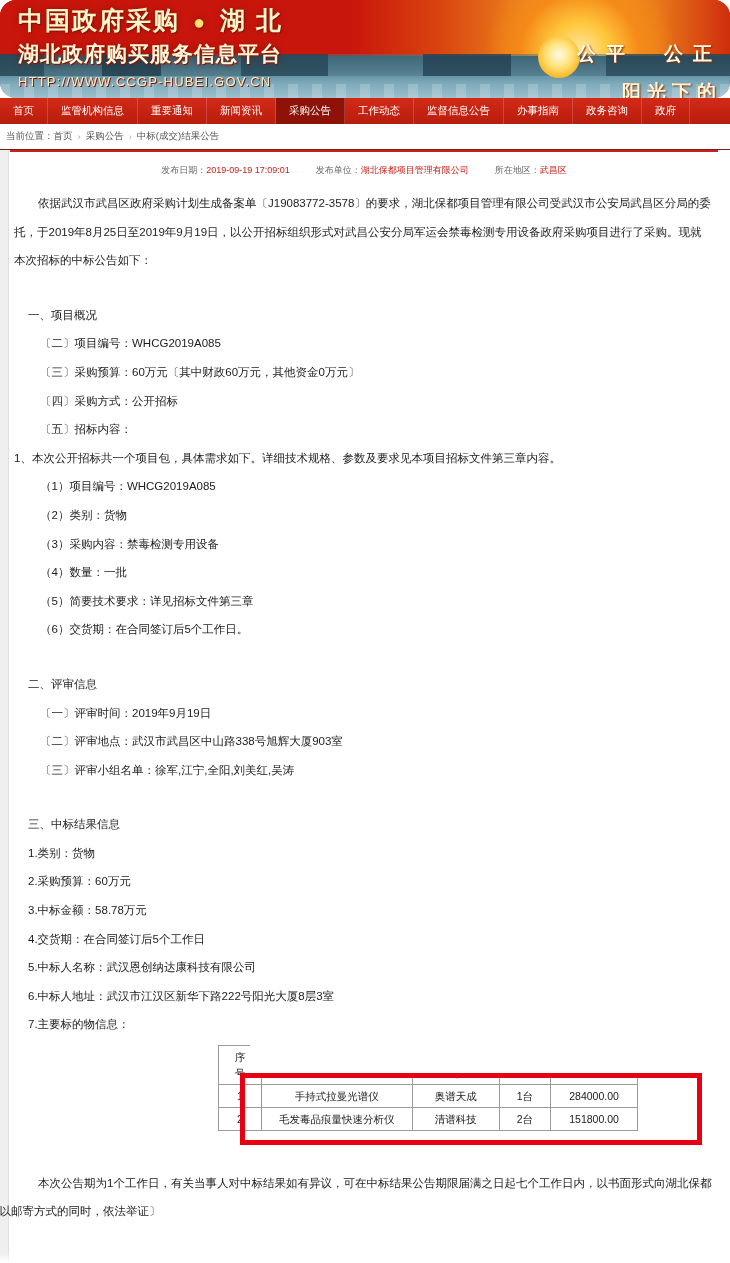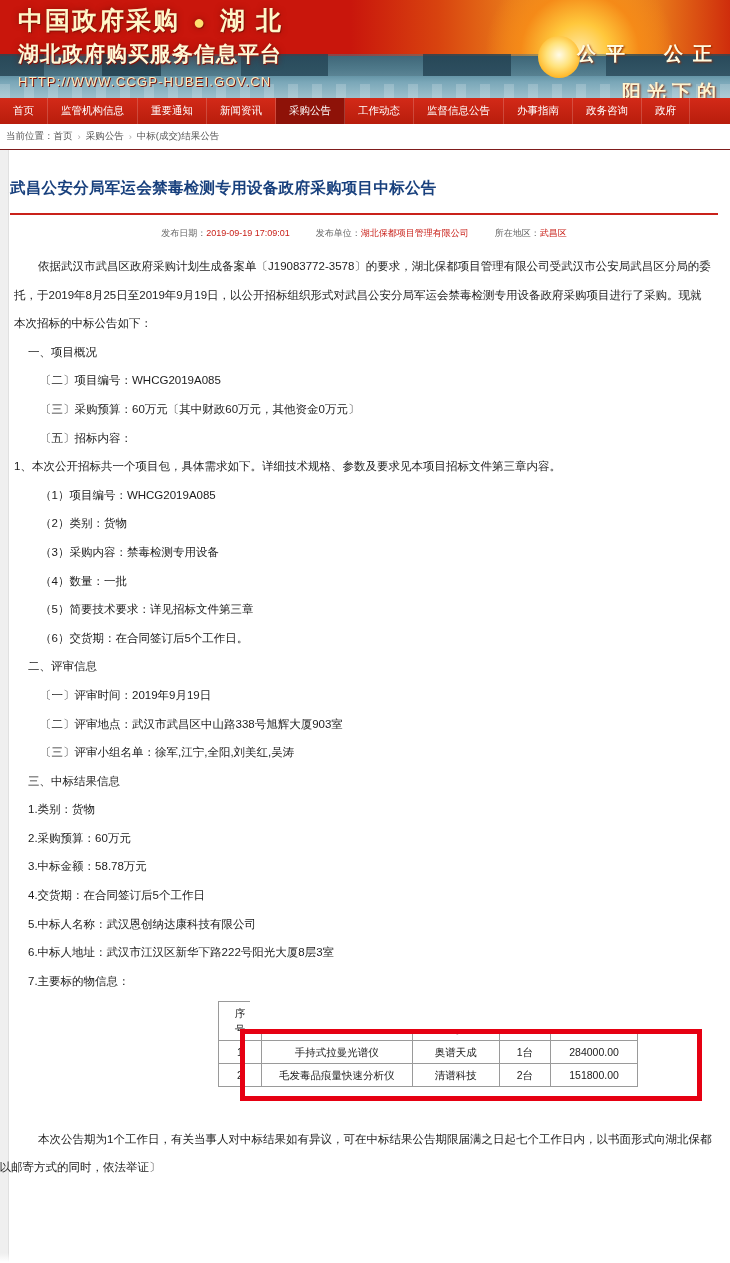--- a/index.html
+++ b/index.html
@@ -11,20 +11,21 @@
   }
   body { width: 730px; height: 1263px; overflow: hidden; position: relative; }
 
   
   .banner {
     position: relative;
     height: 98px;
     width: 730px;
     overflow: hidden;
     background: linear-gradient(180deg, #c31c12 0%, #b5170e 46%, #7d3c12 55%, #4b6a7a 70%, #7ba0b1 100%);
+    border-radius: 16px;
   }
   .banner .sky {
     position: absolute; left: 0; top: 0; width: 730px; height: 56px;
     background: linear-gradient(90deg, #c9160c 0%, #c9160c 48%, #d8430f 60%, #e8791a 70%, #f0a22a 80%, #e8791a 90%, #cf2d0c 100%);
   }
   .banner .sunglow {
     position: absolute; left: 470px; top: -20px; width: 220px; height: 120px;
     background: radial-gradient(circle at 50% 60%, #ffe9a8 0%, #ffc83c 22%, #f58a18 45%, rgba(220,60,12,0.0) 72%);
   }
   .banner .sun {
@@ -143,21 +144,21 @@
 
   .body-text {
     font-size: 11.5px;
     line-height: 28.6px;
     color: #1c1c1c;
     padding: 2px 8px 0 6px;
   }
   .p-indent { text-indent: 24px; }
   .p-ind2 { padding-left: 26px; }
   .p-ind3 { padding-left: 14px; }
-  .sec-h { padding-left: 14px; }
+  .sec-h { padding-left: 14px; margin-top: 26px; }
 
   
   .tbl-wrap {
     position: relative;
     margin: 6px 0 0 0;
     padding-left: 210px;
     height: 116px;
     overflow: hidden;
   }
   table.goods {
@@ -278,41 +279,41 @@
   <span class="sep">›</span>
   <a href="#">采购公告</a>
   <span class="sep">›</span>
   <a href="#">中标(成交)结果公告</a>
 </div>
 
 <div class="left-rail"></div>
 
 <div class="article">
 
-  <div class="doc-title">武昌公安分局军运会禁毒检测专用设备政府采购项目中标公告</div>
   <div class="title-rule"></div>
 
   <div class="meta">
     <div class="chip">
       <span>发布日期：</span><span class="val">2019-09-19 17:09:01</span>
     </div>
     <div class="chip">
       <span>发布单位：</span><span class="val">湖北保都项目管理有限公司</span>
     </div>
     <div class="chip">
       <span>所在地区：</span><span class="val">武昌区</span>
     </div>
   </div>
 
   <div class="body-text">
     <div class="p-indent">依据武汉市武昌区政府采购计划生成备案单〔J19083772-3578〕的要求，湖北保都项目管理有限公司受武汉市公安局武昌区分局的委托，于2019年8月25日至2019年9月19日，以公开招标组织形式对武昌公安分局军运会禁毒检测专用设备政府采购项目进行了采购。现就本次招标的中标公告如下：</div>
 
     <div class="sec-h">一、项目概况</div>
     <div class="p-ind2">〔二〕项目编号：WHCG2019A085</div>
     <div class="p-ind2">〔三〕采购预算：60万元〔其中财政60万元，其他资金0万元〕</div>
+    <div class="p-ind2">〔四〕采购方式：公开招标</div>
     <div class="p-ind2">〔五〕招标内容：</div>
 
     <div>1、本次公开招标共一个项目包，具体需求如下。详细技术规格、参数及要求见本项目招标文件第三章内容。</div>
     <div class="p-ind2">（1）项目编号：WHCG2019A085</div>
     <div class="p-ind2">（2）类别：货物</div>
     <div class="p-ind2">（3）采购内容：禁毒检测专用设备</div>
     <div class="p-ind2">（4）数量：一批</div>
     <div class="p-ind2">（5）简要技术要求：详见招标文件第三章</div>
     <div class="p-ind2">（6）交货期：在合同签订后5个工作日。</div>
 

